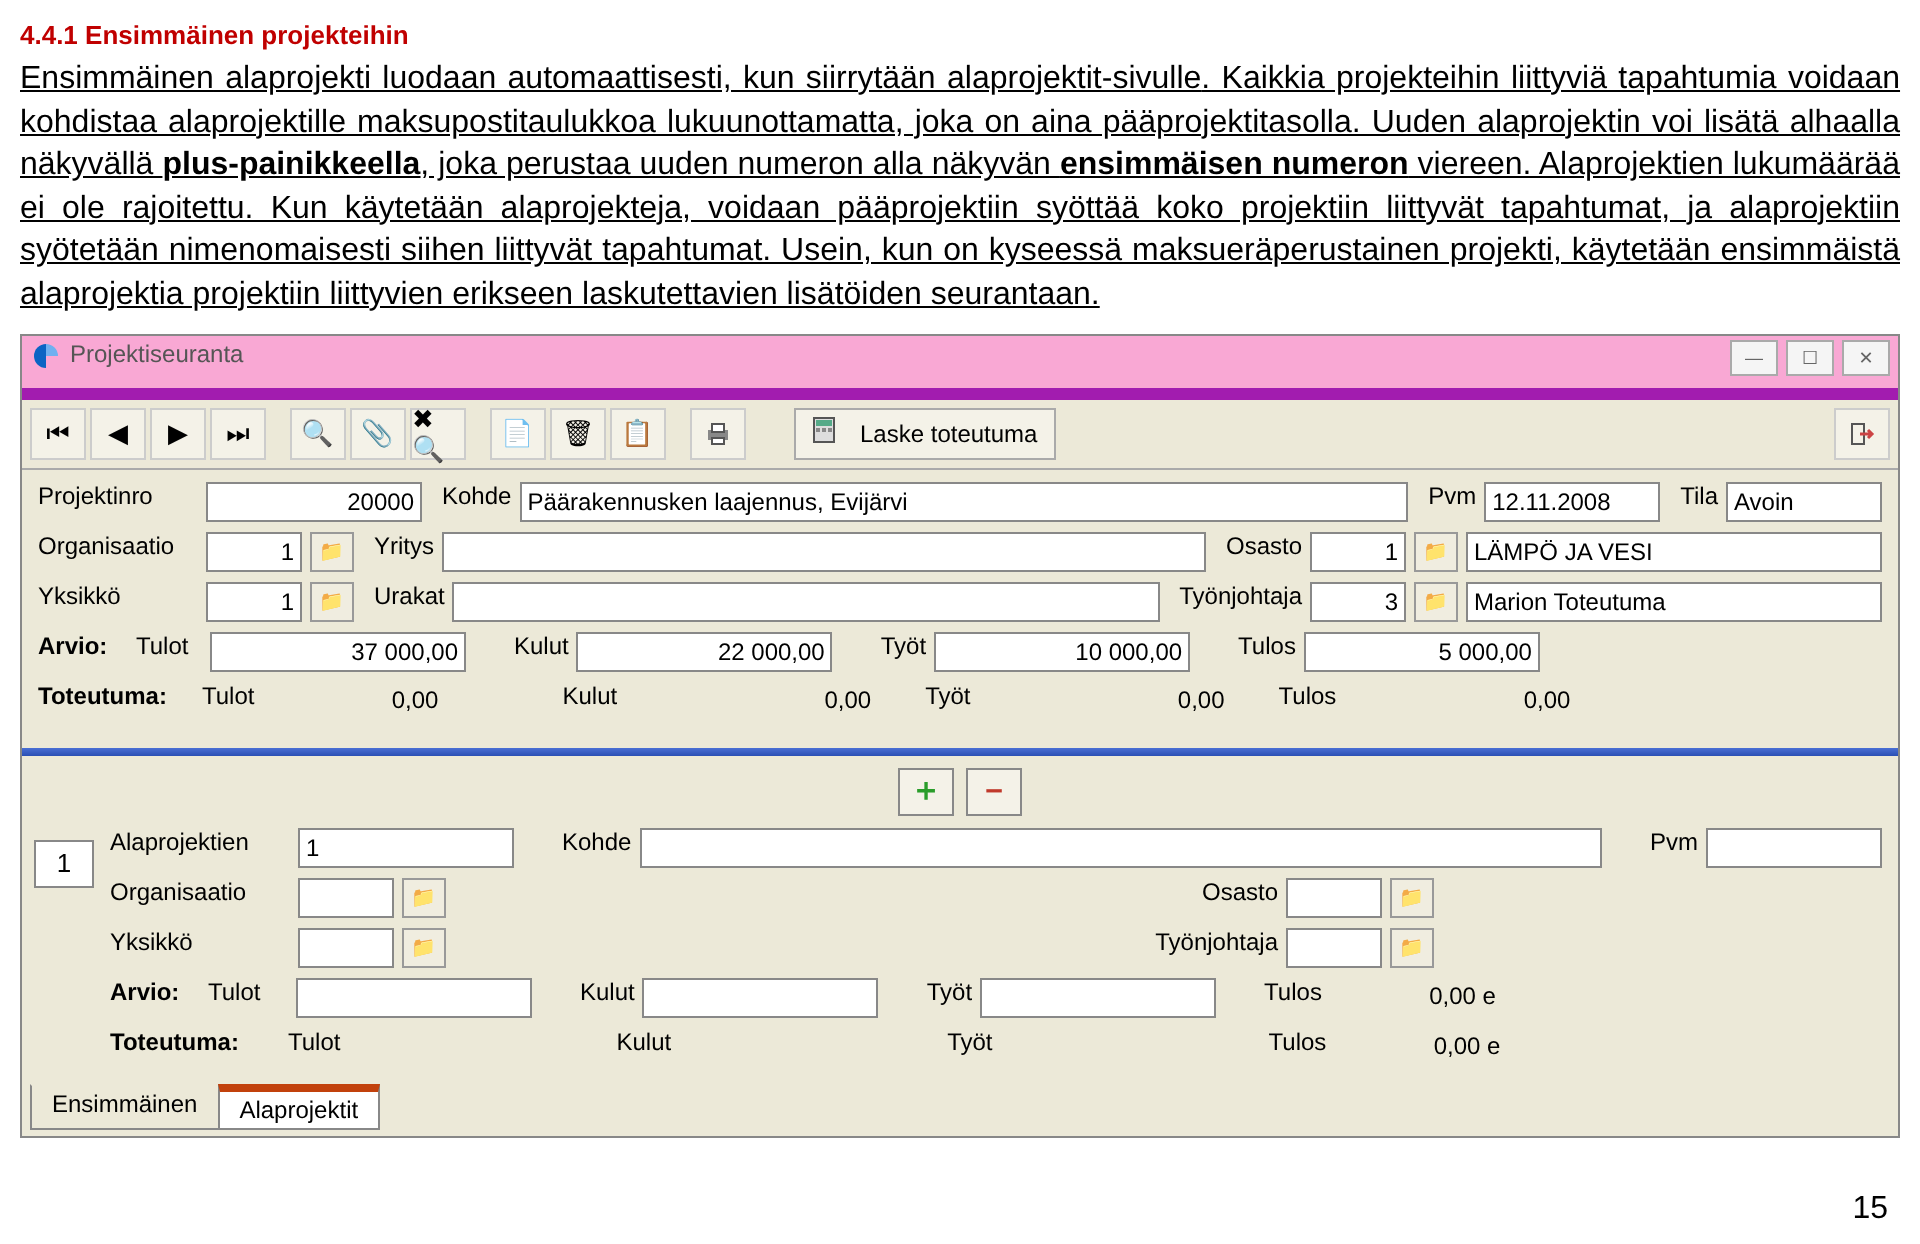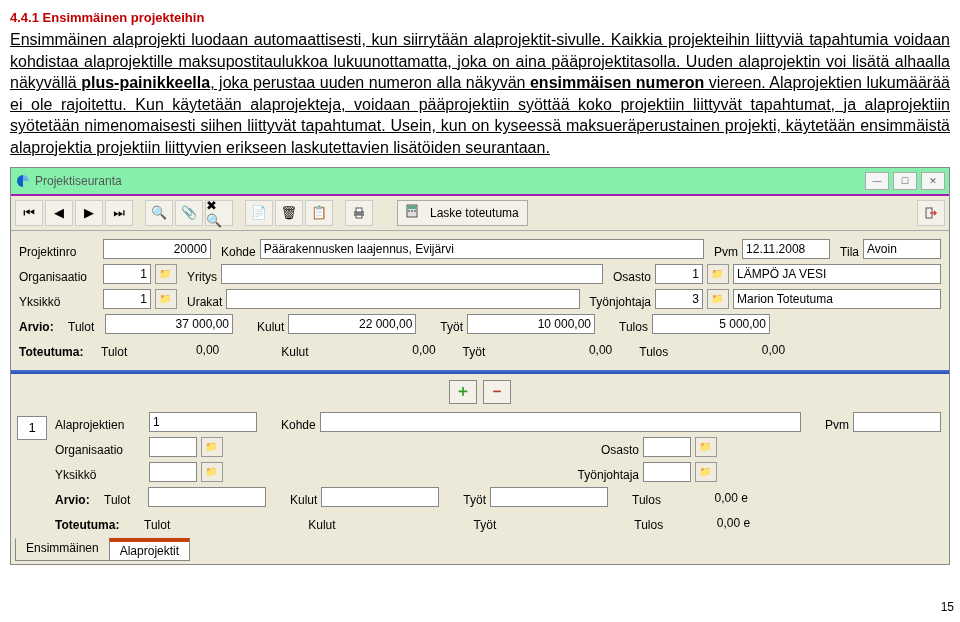--- a/index.html
+++ b/index.html
@@ -26,23 +26,22 @@
   .underline { text-decoration: underline; }
   .bold { font-weight: bold; }
   .app-window {
     border: 1px solid #888;
     background: #ece9d8;
     margin-top: 8px;
     position: relative;
   }
   .titlebar {
     display: flex;
-    align-items: center;
-    background: #86efac;
-    border-bottom: 2px solid #a21caf;
+    background: #f9a8d4;
+    border-bottom: 6px solid #a21caf;
     padding: 2px 4px;
     height: 22px;
   }
   .titlebar-icon {
     width: 16px; height: 16px;
     margin-right: 4px;
     display: flex; align-items: center; justify-content: center;
     color: #0b64c4;
     font-weight: bold;
   }
@@ -81,21 +80,21 @@
     padding: 0 8px;
     gap: 12px;
     font-size: 12px;
   }
   .form-panel {
     padding: 6px 8px 4px 8px;
     background: #ece9d8;
   }
   .form-row {
     display: flex;
-    align-items: flex-end;
+    align-items: flex-start;
     margin-bottom: 3px;
     height: 22px;
     gap: 4px;
   }
   .lbl {
     font-size: 12px;
     white-space: nowrap;
   }
   .fld {
     border: 1px solid #888;
@@ -167,23 +166,23 @@
     margin-right: -1px;
     position: relative;
     top: -1px;
   }
   .tab.active {
     background: #fff;
     border-top: 4px solid #c2410c;
   }
   .page-num {
     position: fixed;
-    right: 6px;
+    right: 16px;
     bottom: 8px;
-    font-size: 12px;
+    font-size: 16px;
   }
 </style>
 </head>
 <body>
 
 <div class="section-title">
   <span>4.4.1</span> <span>Ensimmäinen projekteihin</span>
 </div>
 
 <div class="body-text">

